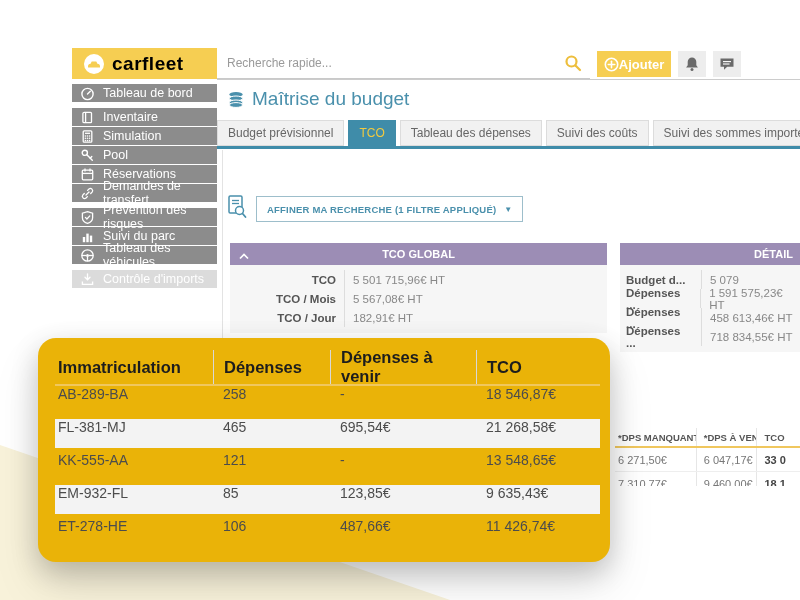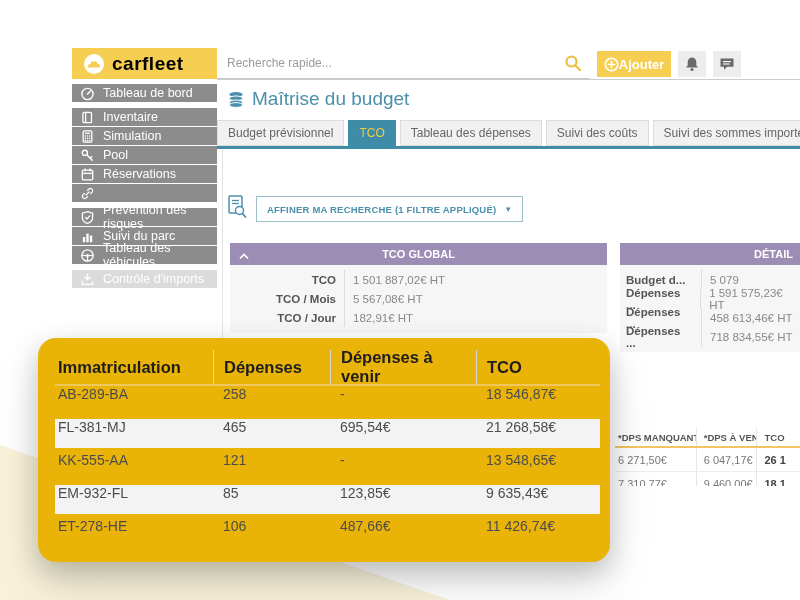--- a/index.html
+++ b/index.html
@@ -213,20 +213,21 @@
         <span>Réservations</span>
       </div>
       <div class="side-item">
         <span class="sicon">
             <svg viewBox="0 0 15 15">
               <path d="M6 9 L9 6" stroke="#fff" stroke-width="1.3" stroke-linecap="round" fill="none"></path>
               <path d="M7.6 4.4 l1.4-1.4 a2.2 2.2 0 0 1 3.1 3.1 L10.7 7.5" stroke="#fff" stroke-width="1.3" stroke-linecap="round" fill="none"></path>
               <path d="M7.4 10.6 l-1.4 1.4 a2.2 2.2 0 0 1 -3.1-3.1 L4.3 7.5" stroke="#fff" stroke-width="1.3" stroke-linecap="round" fill="none"></path>
             </svg>
           </span>
+        <span>Demandes de transfert</span>
       </div>
     </div>
     <div class="side-section">
       <div class="side-item">
         <span class="sicon">
             <svg viewBox="0 0 15 15">
               <path d="M7.5 1.6 L12.6 3.2 V7.8 c0 3-2.2 4.7-5.1 5.6 C4.6 12.5 2.4 10.8 2.4 7.8 V3.2 Z" fill="none" stroke="#fff" stroke-width="1.3"></path>
               <path d="M5.4 7.4 l1.5 1.6 l2.9-3.1" fill="none" stroke="#fff" stroke-width="1.3" stroke-linecap="round"></path>
             </svg>
           </span>
@@ -310,21 +311,21 @@
       <span class="chev">
         <svg width="10" height="7" viewBox="0 0 10 7">
             <polyline points="1,5.5 5,1.5 9,5.5" fill="none" stroke="#fff" stroke-width="1.7"></polyline>
           </svg>
       </span>
       <span class="ptitle">TCO GLOBAL</span>
     </div>
     <div class="panel-body">
       <div class="kv">
         <span class="k">TCO</span>
-        <span class="v">1 501 887,02€ HT</span>
+        <span class="v">5 501 715,96€ HT</span>
       </div>
       <div class="kv">
         <span class="k">TCO / Mois</span>
         <span class="v">5 567,08€ HT</span>
       </div>
       <div class="kv">
         <span class="k">TCO / Jour</span>
         <span class="v">182,91€ HT</span>
       </div>
     </div>
@@ -356,21 +357,21 @@
 
   <div class="dps">
     <div class="dps-head">
       <div class="dc1">*DPS MANQUANTES</div>
       <div class="dc2">*DPS À VENIR</div>
       <div class="dc3">TCO</div>
     </div>
     <div class="dps-row">
       <div class="dc1">6 271,50€</div>
       <div class="dc2">6 047,17€</div>
-      <div class="dc3">26 1</div>
+      <div class="dc3">33 0</div>
     </div>
     <div class="dps-row">
       <div class="dc1">7 310,77€</div>
       <div class="dc2">9 460,00€</div>
       <div class="dc3">18 1</div>
     </div>
   </div>
 
   <div class="card">
     <div class="vtable">

